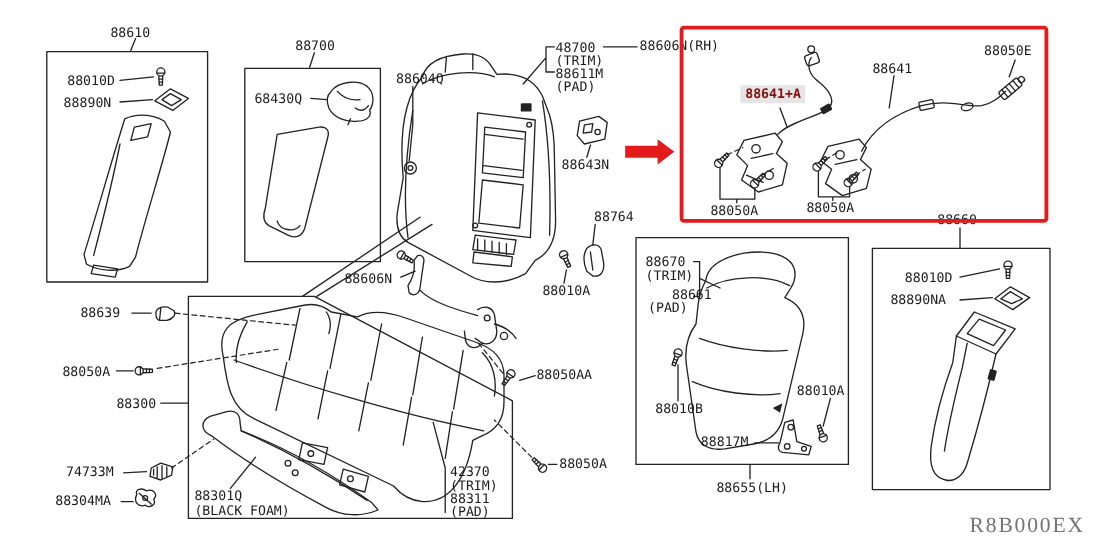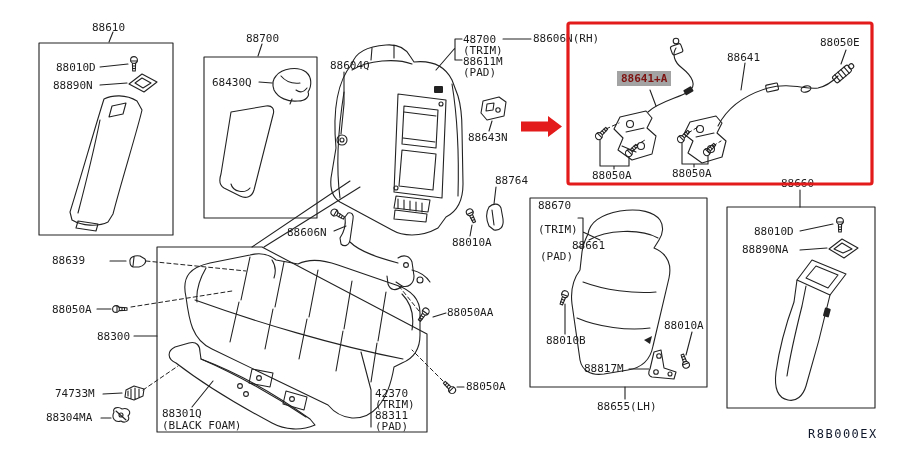--- a/index.html
+++ b/index.html
@@ -3,22 +3,22 @@
 <meta charset="utf-8">
 <style>
   html,body{margin:0;padding:0;background:#fff;}
   .stage{position:relative;width:914px;height:463px;background:#ffffff;overflow:hidden;
          font-family:"DejaVu Sans Mono",monospace;}
   .stage svg{position:absolute;left:0;top:0;}
   .art *{stroke:#222;stroke-width:1.1;fill:none;stroke-linecap:round;stroke-linejoin:round;}
   .art .fill{fill:#222;stroke:none;}
   .art .dash{stroke-dasharray:4 3;stroke-width:1;}
   .lbl{position:absolute;z-index:2;font-size:11px;line-height:1.05;color:#1c1c1c;white-space:nowrap;}
-  .lbl.big{font-size:12px;letter-spacing:1.5px;color:#0f172a;}
-  .hl{background:#a3a3a3;color:#7d1210;padding:2px 4px 1px;font-weight:bold;}
+  .lbl.big{font-size:18px;letter-spacing:1.5px;color:#737373;font-family:Liberation Serif, serif;}
+  .hl{background:#e5e5e5;color:#7d1210;padding:2px 4px 1px;font-weight:bold;}
   .overlay{z-index:5;pointer-events:none;}
   .overlay .redline{stroke:#e41b1b;stroke-width:3.2;fill:none;}
   .overlay .redfill{fill:#e41b1b;stroke:none;}
 </style>
 </head>
 <body>
 
 <div class="stage">
 
   <svg class="art" width="914" height="463" viewBox="0 0 914 463">
@@ -210,43 +210,43 @@
   <div class="lbl" style="left:463px;top:45px">(TRIM)</div>
   <div class="lbl" style="left:463px;top:56px">88611M</div>
   <div class="lbl" style="left:463px;top:67px">(PAD)</div>
   <div class="lbl" style="left:533px;top:33px">88606N(RH)</div>
   <div class="lbl" style="left:468px;top:132px">88643N</div>
   <div class="lbl" style="left:495px;top:175px">88764</div>
   <div class="lbl" style="left:452px;top:237px">88010A</div>
   <div class="lbl" style="left:287px;top:227px">88606N</div>
   <div class="lbl" style="left:447px;top:307px">88050AA</div>
 
-  <div class="lbl" style="left:52px;top:255px">88639</div>
+  <div class="lbl" style="left:67px;top:255px">88639</div>
   <div class="lbl" style="left:52px;top:304px">88050A</div>
   <div class="lbl" style="left:97px;top:331px">88300</div>
   <div class="lbl" style="left:55px;top:388px">74733M</div>
   <div class="lbl" style="left:46px;top:412px">88304MA</div>
   <div class="lbl" style="left:162px;top:408px">88301Q</div>
   <div class="lbl" style="left:162px;top:420px">(BLACK FOAM)</div>
   <div class="lbl" style="left:375px;top:388px">42370</div>
   <div class="lbl" style="left:375px;top:399px">(TRIM)</div>
   <div class="lbl" style="left:375px;top:410px">88311</div>
   <div class="lbl" style="left:375px;top:421px">(PAD)</div>
   <div class="lbl" style="left:466px;top:381px">88050A</div>
 
   <div class="lbl hl" style="left:617px;top:71px">88641+A</div>
   <div class="lbl" style="left:727px;top:52px">88641</div>
   <div class="lbl" style="left:820px;top:37px">88050E</div>
   <div class="lbl" style="left:592px;top:170px">88050A</div>
   <div class="lbl" style="left:672px;top:168px">88050A</div>
   <div class="lbl" style="left:781px;top:178px">88660</div>
 
-  <div class="lbl" style="left:538px;top:200px">88670</div>
+  <div class="lbl" style="left:538px;top:213px">88670</div>
   <div class="lbl" style="left:538px;top:224px">(TRIM)</div>
-  <div class="lbl" style="left:572px;top:240px">88661</div>
+  <div class="lbl" style="left:560px;top:240px">88661</div>
   <div class="lbl" style="left:540px;top:251px">(PAD)</div>
   <div class="lbl" style="left:546px;top:335px">88010B</div>
   <div class="lbl" style="left:664px;top:320px">88010A</div>
   <div class="lbl" style="left:584px;top:363px">88817M</div>
   <div class="lbl" style="left:597px;top:401px">88655(LH)</div>
 
   <div class="lbl" style="left:754px;top:226px">88010D</div>
   <div class="lbl" style="left:742px;top:244px">88890NA</div>
 
   <div class="lbl big" style="left:808px;top:428px">R8B000EX</div>

